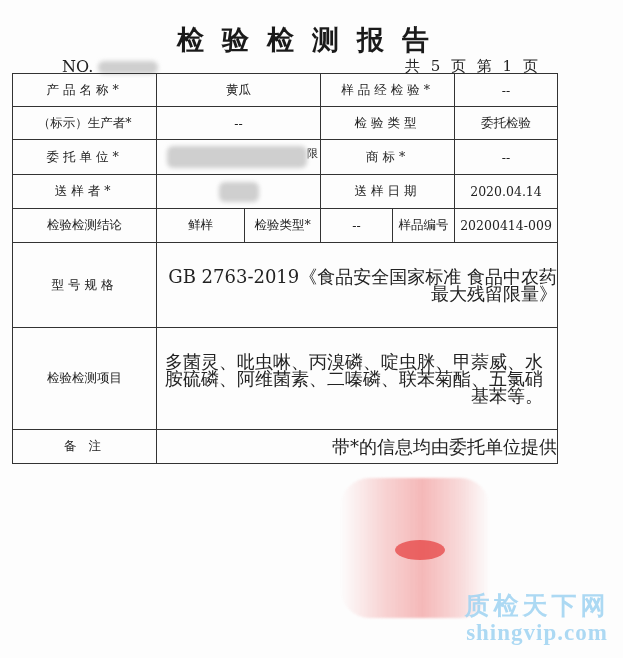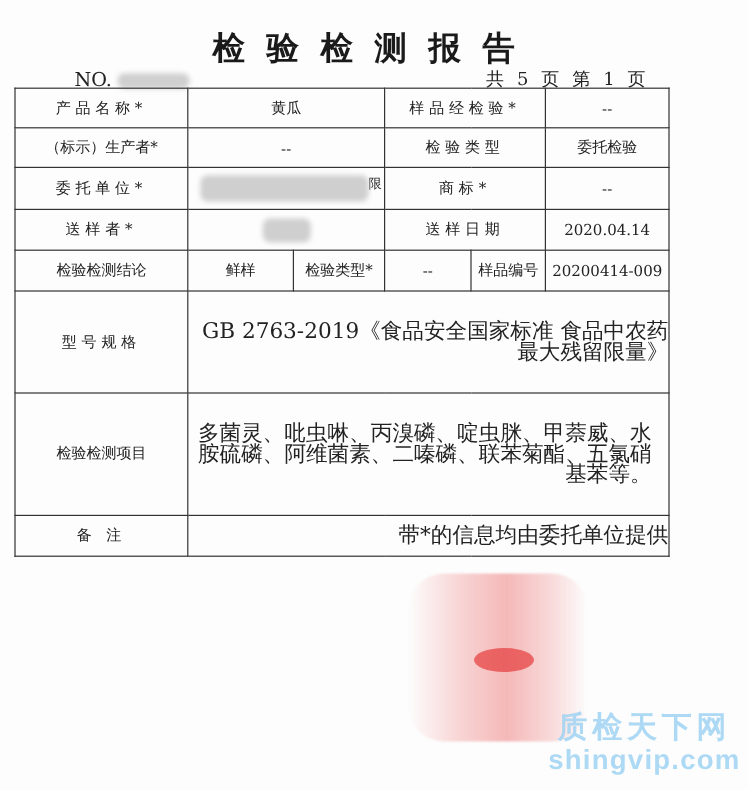--- a/index.html
+++ b/index.html
@@ -14,21 +14,21 @@
   table { position:absolute; left:12px; top:73px; border-collapse:collapse; table-layout:fixed; width:545px; }
   td { border:1.3px solid #333; text-align:center; vertical-align:middle; font-size:12.5px; padding:0; }
   td.lbl { letter-spacing:4px; }
   td.left { text-align:right; padding-left:0px; font-size:18px; line-height:17px; }
   .stamp { position:absolute; left:340px; top:478px; width:150px; height:140px; opacity:0.75;
            background:
              linear-gradient(90deg, rgba(255,255,255,0) 0, rgba(240,150,150,.55) 30%, rgba(235,100,100,.6) 55%, rgba(240,160,160,.5) 80%, rgba(255,255,255,0) 100%);
            filter:blur(1px); border-radius:30px; }
   .stamp2 { position:absolute; left:395px; top:540px; width:50px; height:20px; background:rgba(230,60,60,.7); border-radius:50%; }
   .watermark { position:absolute; left:452px; top:592px; width:170px; text-align:center;
-               color:#9fd3f2; font-family:Liberation Sans, sans-serif; font-weight:bold; opacity:.85; }
+               color:#9fd3f2; font-family:Liberation Serif, serif; font-weight:bold; opacity:.85; }
   .watermark .wm1 { font-size:25px; letter-spacing:4px; line-height:28px; }
   .watermark .wm2 { font-size:23px; letter-spacing:1px; line-height:26px; }
 </style>
 </head>
 <body>
 
 <div class="title">检验检测报告</div>
 <div class="no">
   <span>NO.</span>
   <span class="blur" style="width:60px;height:13px;"></span>

